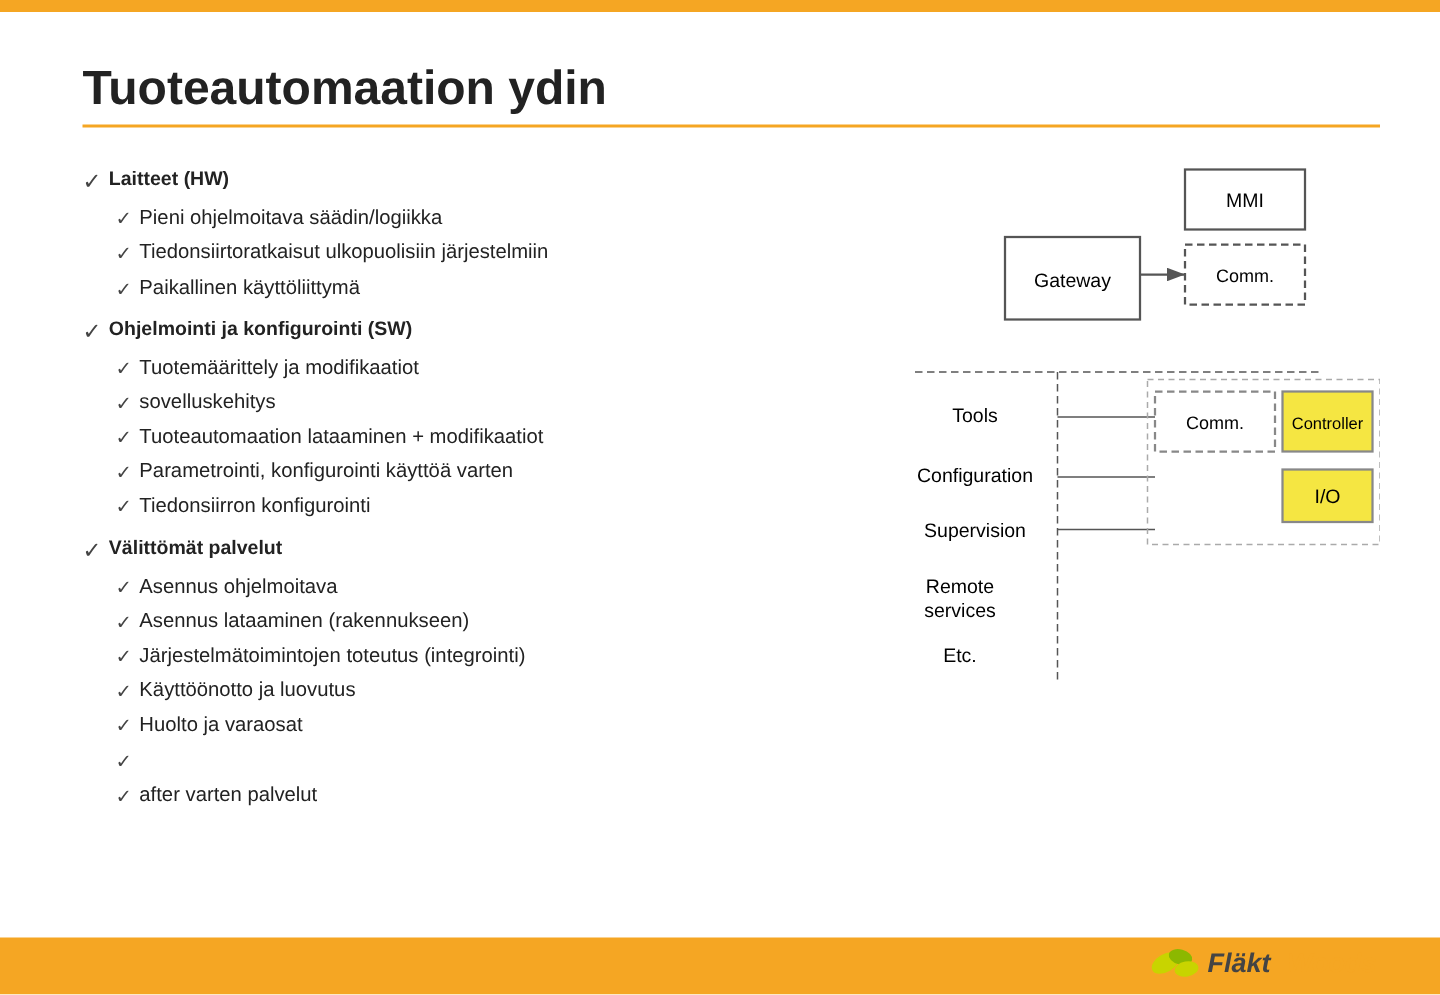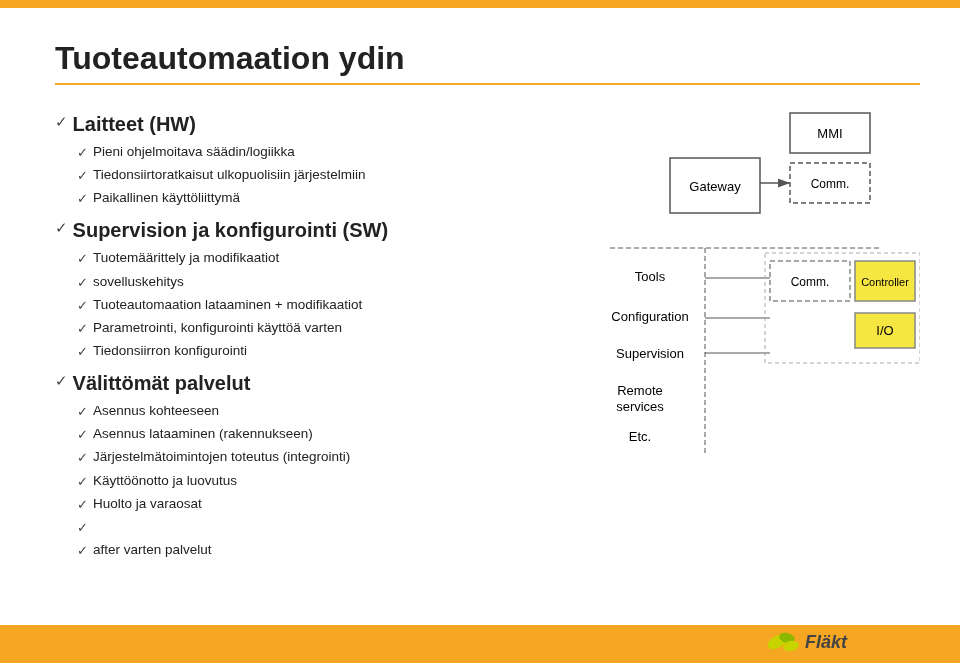--- a/index.html
+++ b/index.html
@@ -83,21 +83,21 @@
     .section-header {
       display: flex;
       align-items: flex-start;
       margin-top: 6px;
       margin-bottom: 2px;
     }
     .section-header .check-icon {
       font-size: 15px;
     }
     .section-header .check-text {
-      font-size: 20px;
+      font-size: 13px;
       font-weight: bold;
     }
 
     .sub-items {
       margin-left: 22px;
     }
 
     
     .bottom-bar {
       position: absolute;
@@ -155,21 +155,21 @@
           <span class="check-text">Tiedonsiirtoratkaisut ulkopuolisiin järjestelmiin</span>
         </div>
         <div class="check-item">
           <span class="check-icon">✓</span>
           <span class="check-text">Paikallinen käyttöliittymä</span>
         </div>
       </div>
 
       <div class="section-header">
         <span class="check-icon">✓</span>
-        <span class="check-text">Supervision ja konfigurointi (SW)</span>
+        <span class="check-text">Ohjelmointi ja konfigurointi (SW)</span>
       </div>
       <div class="sub-items">
         <div class="check-item">
           <span class="check-icon">✓</span>
           <span class="check-text">Tuotemäärittely ja modifikaatiot</span>
         </div>
         <div class="check-item">
           <span class="check-icon">✓</span>
           <span class="check-text">sovelluskehitys</span>
         </div>
@@ -187,21 +187,21 @@
         </div>
       </div>
 
       <div class="section-header">
         <span class="check-icon">✓</span>
         <span class="check-text">Välittömät palvelut</span>
       </div>
       <div class="sub-items">
         <div class="check-item">
           <span class="check-icon">✓</span>
-          <span class="check-text">Asennus kohteeseen</span>
+          <span class="check-text">Asennus ohjelmoitava</span>
         </div>
         <div class="check-item">
           <span class="check-icon">✓</span>
           <span class="check-text">Asennus lataaminen (rakennukseen)</span>
         </div>
         <div class="check-item">
           <span class="check-icon">✓</span>
           <span class="check-text">Järjestelmätoimintojen toteutus (integrointi)</span>
         </div>
         <div class="check-item">

